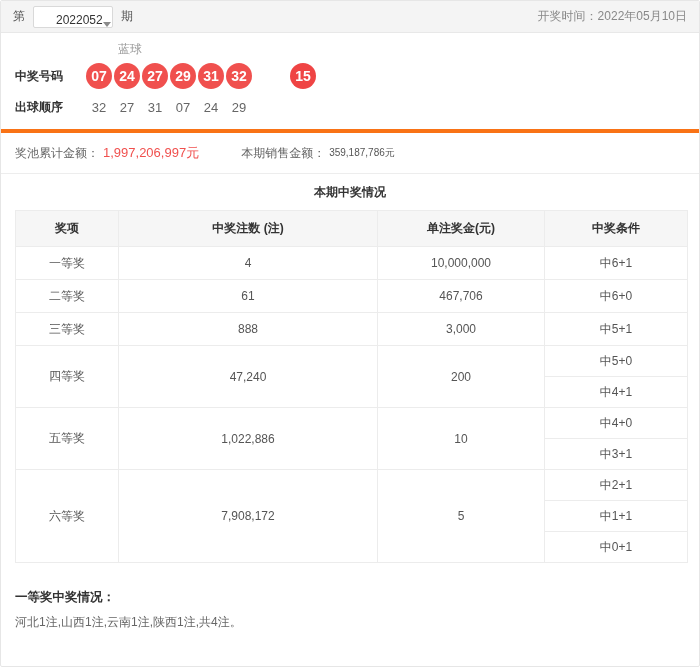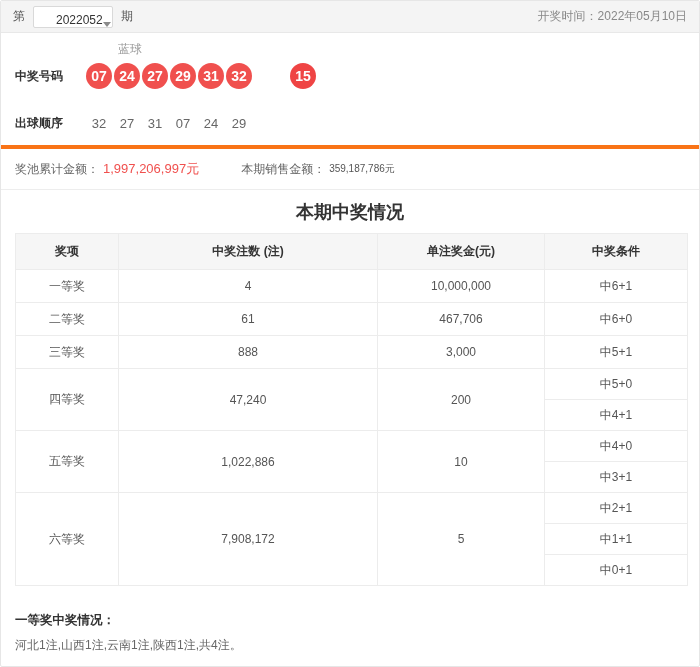--- a/index.html
+++ b/index.html
@@ -52,21 +52,21 @@
   .ball-row { display: flex; align-items: center; }
   .row-label { width: 71px; font-weight: bold; color: #333; }
   .ball-group { display: flex; gap: 2px; }
   .ball {
     width: 26px; height: 26px; border-radius: 50%;
     display: flex; align-items: center; justify-content: center;
     color: #fff; font-size: 14px; font-weight: bold;
   }
   .ball.red { background: #f0504e; }
   .ball.blue { background: #ef4444; margin-left: 38px; }
-  .order-row { display: flex; align-items: center; margin-top: 26px; }
+  .order-row { display: flex; align-items: center; margin-top: 10px; }
   .order-cell {
     width: 26px; text-align: center; color: #666; font-size: 13px;
   }
   .order-group { display: flex; gap: 2px; }
 
   
   .pool-row {
     height: 44px;
     border-top: 4px solid #f97316;
     display: flex; align-items: center;
@@ -76,21 +76,21 @@
   .pool-value-red { color: #f0504e; font-weight: normal; font-size: 13px; margin-left: 4px; }
   .sales-label { color: #666; margin-left: 42px; }
   .sales-value { color: #555; font-size: 10px; margin-left: 4px; }
 
   
   .table-section {
     border-top: 1px solid #ededed;
     padding: 0 14px 14px 14px;
   }
   .table-title {
-    text-align: center; font-weight: bold; font-size: 18px; color: #333;
+    text-align: center; font-weight: bold; font-size: 12px; color: #333;
     padding: 10px 0 9px 0;
   }
   table.prize {
     width: 672px; border-collapse: collapse; table-layout: fixed;
   }
   table.prize th, table.prize td {
     border: 1px solid #ececec;
     text-align: center;
     font-weight: normal;
     color: #555;

